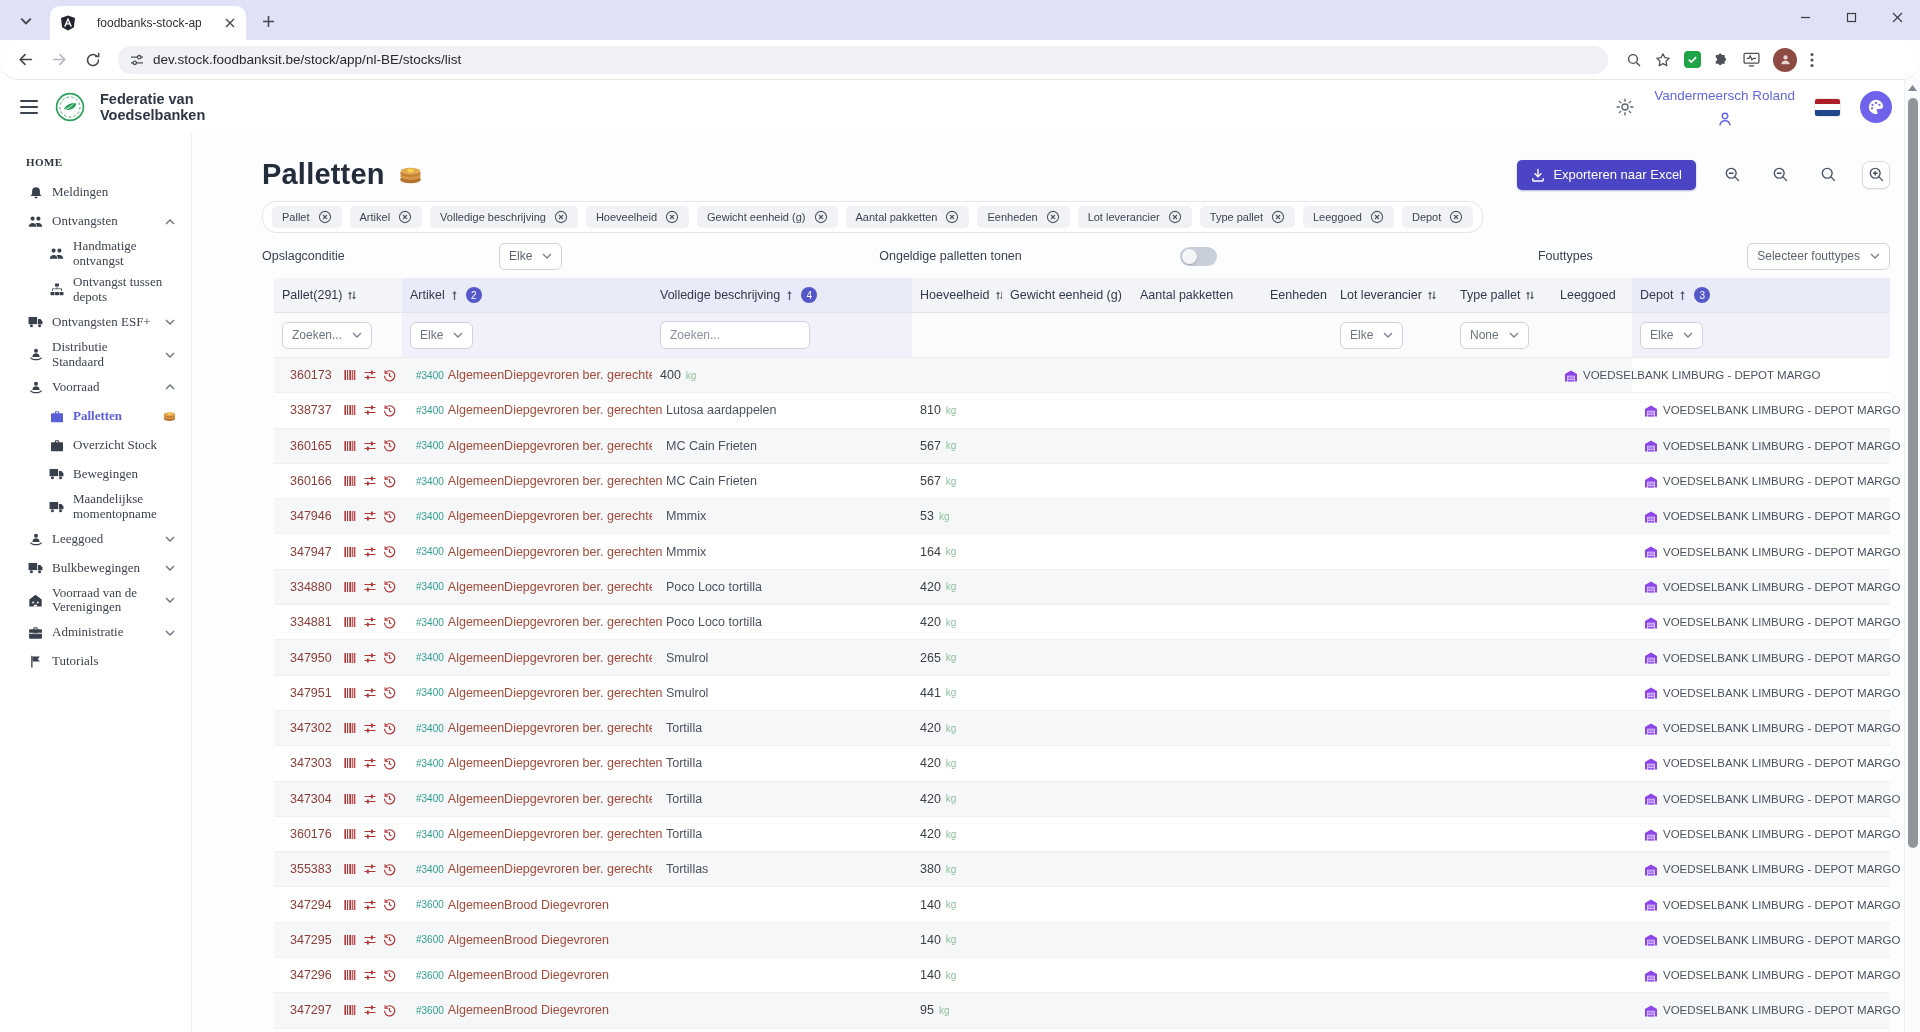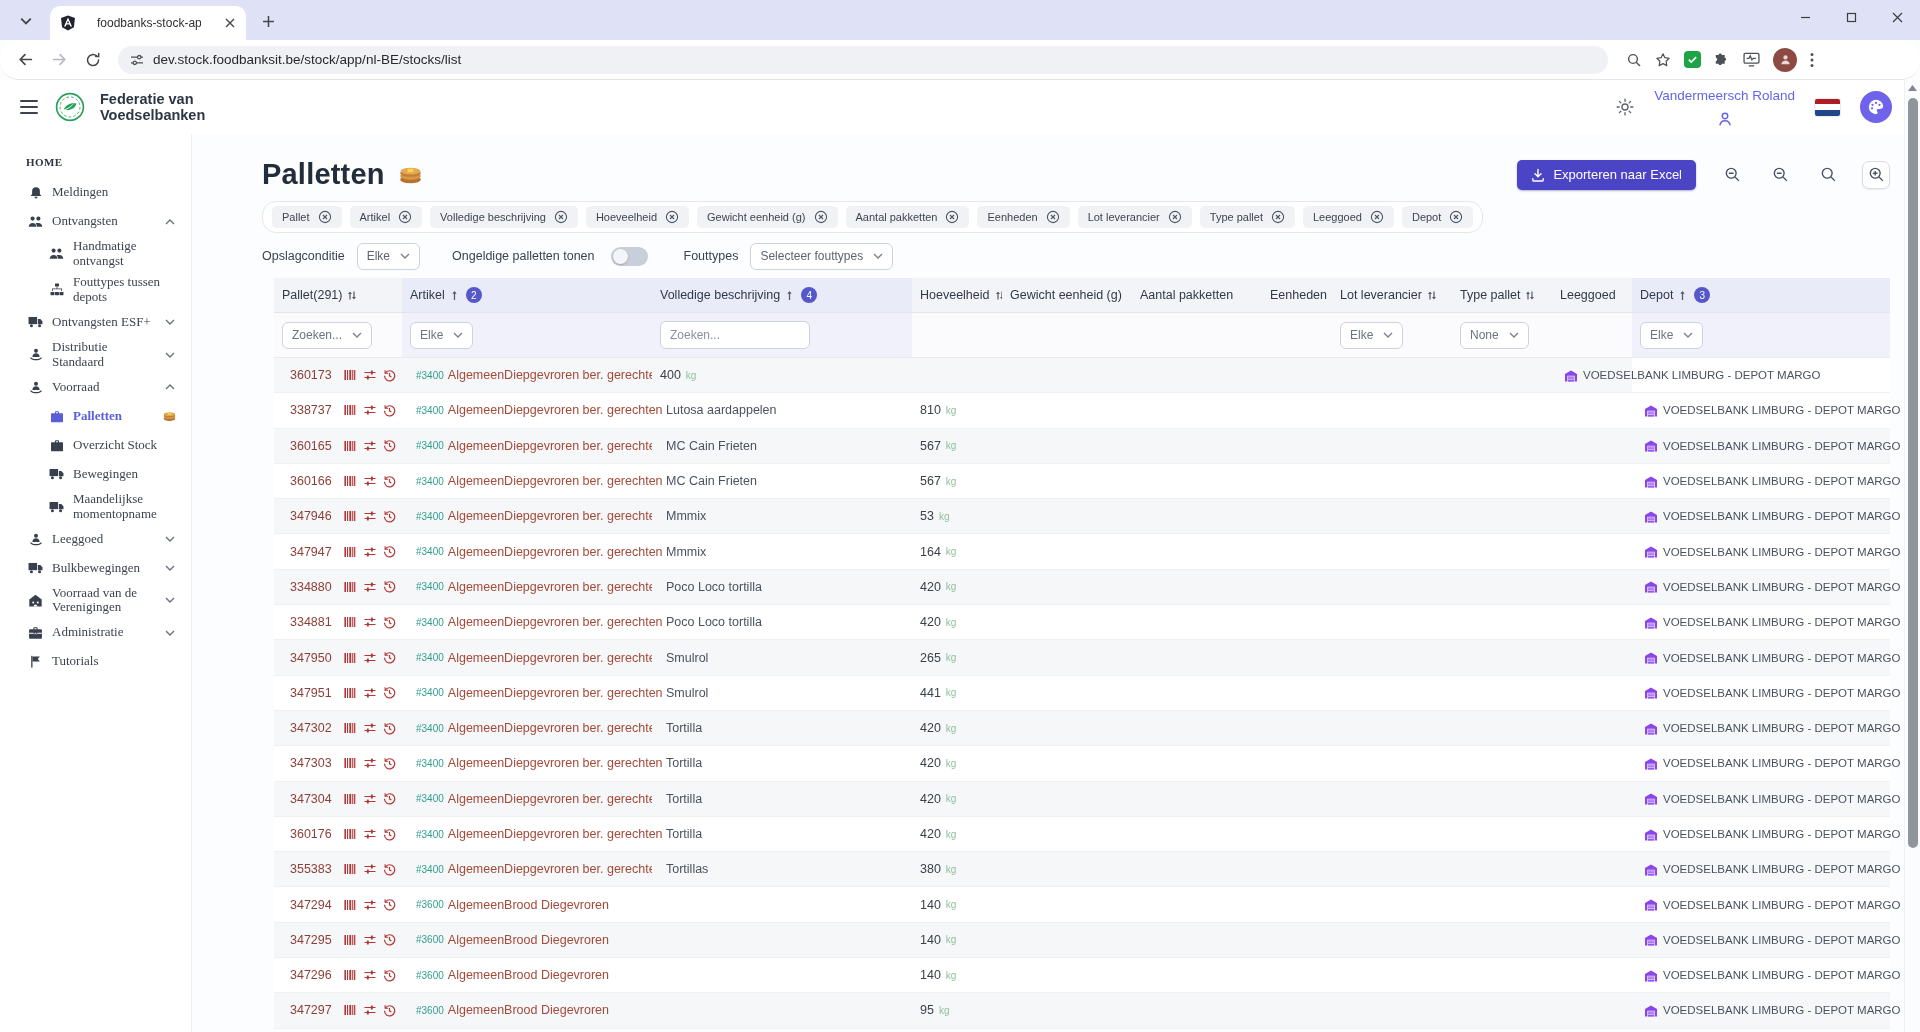--- a/index.html
+++ b/index.html
@@ -57,21 +57,21 @@
   .title-actions { margin-left:auto; display:flex; align-items:center; gap:22px; }
   .export-btn { display:flex; align-items:center; gap:8px; background:#4b45c6; color:#fff; border:none; border-radius:5px; height:30px; padding:0 14px; font-size:13px; font-family:inherit; cursor:pointer; box-shadow:0 1px 2px rgba(40,40,120,.35); }
   .zoomgroup { display:flex; align-items:center; gap:20px; }
   .zoombtn { color:#4a5160; display:flex; align-items:center; justify-content:center; width:28px; height:28px; }
   .zoombtn.active { background:#fff; border:1px solid #d9dce1; border-radius:7px; box-shadow:0 1px 2px rgba(0,0,0,.07); }
 
   .chipsbox { margin-top:10px; display:inline-flex; align-items:center; gap:8px; background:#fff; border:1px solid #e3e6eb; border-radius:14px; padding:4px 9px; }
   .chip { display:inline-flex; align-items:center; gap:8px; background:#f1f2f5; border-radius:5px; padding:4px 10px; font-size:11px; color:#3c4553; cursor:default; }
   .chip .icon { color:#4d5663; }
 
-  .controls { margin-top:9px; display:flex; align-items:center; gap:12px; height:28px; }
+  .controls { margin-top:9px; display:flex; align-items:center; gap:12px; height:28px;justify-content:space-between; }
   .ctl-label { font-size:12.5px; color:#3a4250; }
   .select { display:inline-flex; align-items:center; gap:10px; height:27px; background:#fff; border:1px solid #ced3db; border-radius:6px; padding:0 9px; font-size:12px; color:#5b6470; cursor:pointer; }
   .select .icon { color:#7b838f; }
   .toggle { width:37px; height:19px; border-radius:10px; background:#c9cedb; position:relative; cursor:pointer; margin:0 4px; }
   .toggle i { position:absolute; left:2px; top:2px; width:15px; height:15px; border-radius:50%; background:#f4f5f8; box-shadow:0 1px 2px rgba(0,0,0,.2); }
   .gap8 { width:8px; }
 
   
   .table { margin-top:8px; width:1616px; background:#fff;margin-left:12px; }
   .grid { display:grid; grid-template-columns:128px 250px 260px 90px 130px 130px 70px 120px 100px 80px 258px; }
@@ -321,21 +321,21 @@
           <div class="nav-item lvl1">
             <span class="icon ">
               <svg width="14" height="13" viewBox="0 0 14 13" fill="currentColor">
                 <rect x="5" y="0.5" width="4" height="3" rx="0.6"></rect>
                 <rect x="0.5" y="9" width="4" height="3.2" rx="0.6"></rect>
                 <rect x="5" y="9" width="4" height="3.2" rx="0.6"></rect>
                 <rect x="9.5" y="9" width="4" height="3.2" rx="0.6"></rect>
                 <path d="M6.6 3.5h.8v2h4.6v2.6h-.8V6.3H2.8v1.8H2V5.5h4.6z"></path>
               </svg>
             </span>
-            <span class="lbl">Fouttypes tussen depots</span>
+            <span class="lbl">Ontvangst tussen depots</span>
           </div>
           <div class="nav-item">
             <span class="icon ">
               <svg width="15" height="12" viewBox="0 0 14 11" fill="currentColor">
                 <path d="M.5 .8h8v6.7h-8z"></path>
                 <path d="M9.2 2.8h2.4l1.9 2.2v2.5H9.2z"></path>
                 <circle cx="3.2" cy="8.9" r="1.4"></circle>
                 <circle cx="10.8" cy="8.9" r="1.4"></circle>
               </svg>
             </span>

